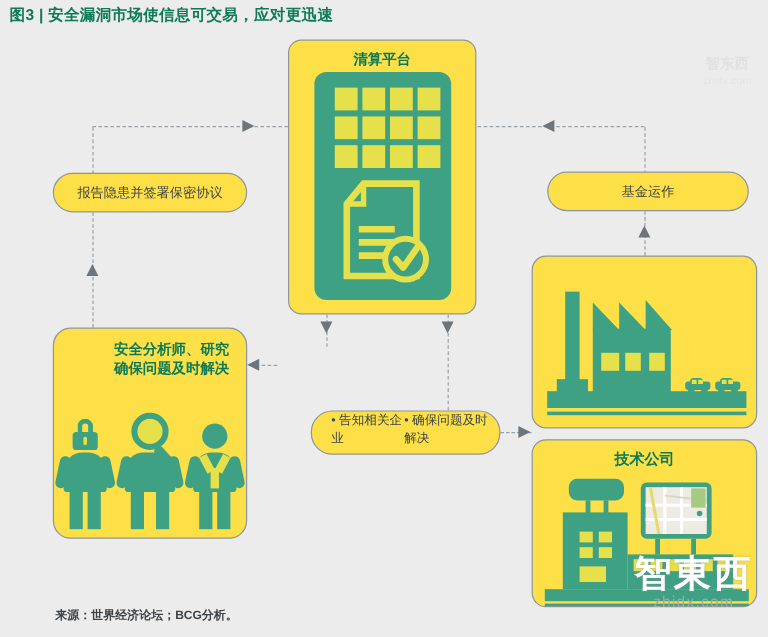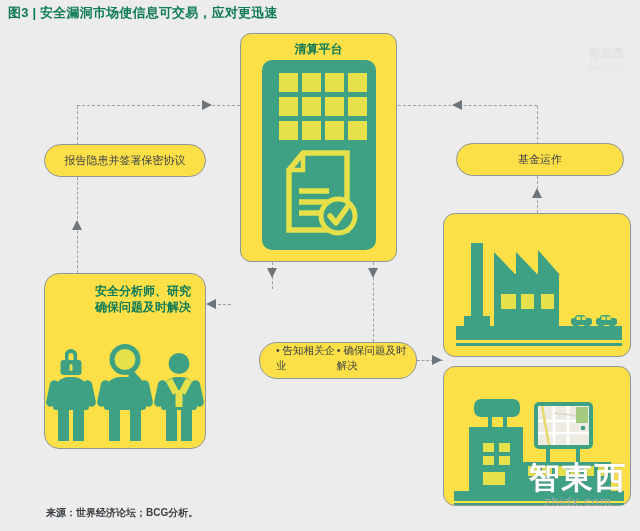--- a/index.html
+++ b/index.html
@@ -234,20 +234,21 @@
         <rect x="158.8" y="78.5" width="4" height="3.5" fill="#e6e04a"></rect>
         <circle cx="153" cy="87" r="2.8" fill="#3ea183"></circle>
         <circle cx="164" cy="87" r="2.8" fill="#3ea183"></circle>
       </g>
       <rect x="8" y="88" width="166" height="14" fill="#3ea183"></rect>
       <rect x="8" y="105" width="166" height="3" fill="#3ea183"></rect>
     </svg>
   </div>
 
   <div class="node tech-box">
+    <div class="box-label">技术公司</div>
     <svg class="icon-svg" style="left:6px;top:26px;" width="178" height="112" viewBox="0 0 178 112">
       <rect x="24" y="6" width="46" height="18" rx="7" fill="#3ea183"></rect>
       <rect x="38" y="24" width="4" height="11" fill="#3ea183"></rect>
       <rect x="53" y="24" width="4" height="11" fill="#3ea183"></rect>
       <rect x="19" y="34" width="54" height="64" fill="#3ea183"></rect>
       <rect x="33" y="50" width="11" height="9" fill="#e6e04a"></rect>
       <rect x="49" y="50" width="11" height="9" fill="#e6e04a"></rect>
       <rect x="33" y="63" width="11" height="9" fill="#e6e04a"></rect>
       <rect x="49" y="63" width="11" height="9" fill="#e6e04a"></rect>
       <rect x="33" y="79" width="22" height="13" fill="#e6e04a"></rect>

